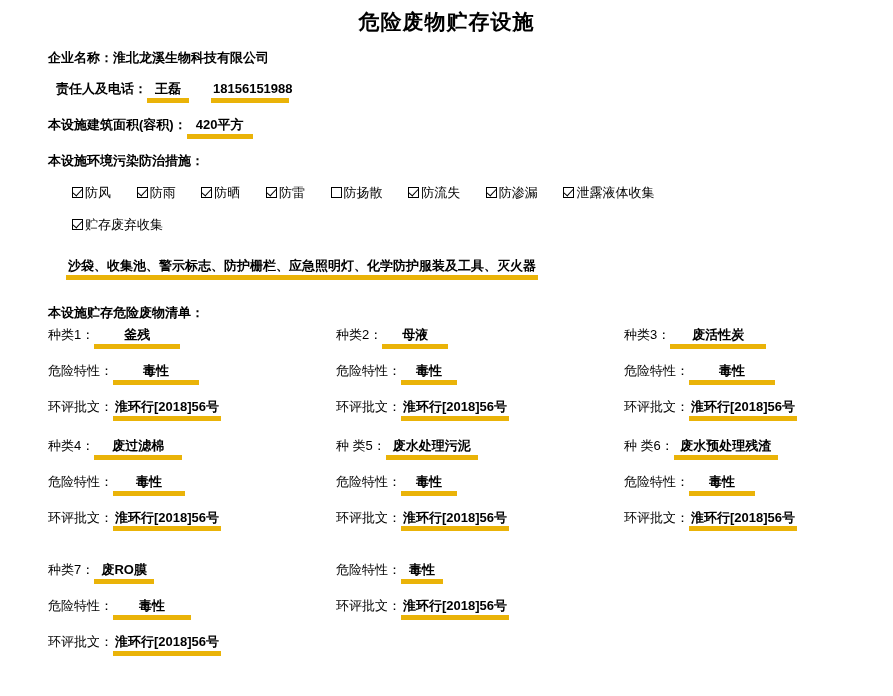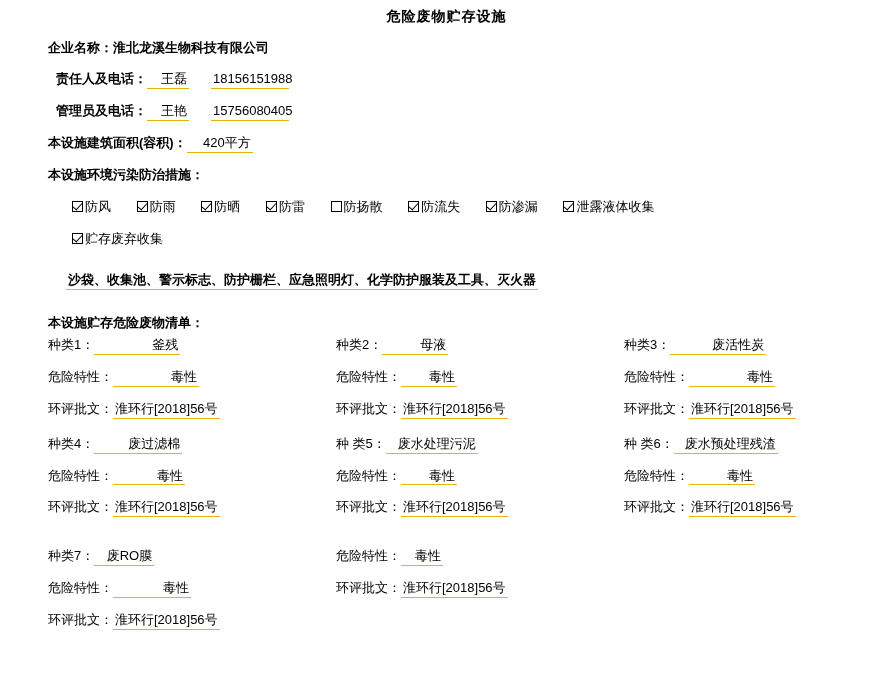--- a/index.html
+++ b/index.html
@@ -16,42 +16,43 @@
     position: relative;
     overflow: hidden;
   }
   .page {
     position: relative;
     width: 893px;
     height: 696px;
   }
   .doc-title {
     text-align: center;
-    font-size: 14px;
+    font-size: 21px;
     font-weight: bold;
     margin-top: 8px;
     letter-spacing: 1px;
   }
   .body-area {
     padding: 0 40px 0 48px;
   }
   .row {
     margin-top: 13px;
     white-space: nowrap;
   }
   .lbl {
     font-weight: bold;
     margin-top: 12px;
   }
   .ul {
-    border-bottom: 1px solid #eab308;
+    border-bottom: 5px solid #eab308;
     display: inline-block;
-    text-align: right;
+    text-align: center;
     padding: 0 2px 1px 2px;
     line-height: 1.15;
+    font-weight: bold;
   }
   .indent1 { margin-left: 8px; }
   .indent2 { margin-left: 18px; }
 
   
   .chk-row {
     margin-top: 14px;
     margin-left: 24px;
     white-space: nowrap;
   }
@@ -121,23 +122,20 @@
   <div class="body-area">
 
     <div class="row">
       <span class="lbl">企业名称：</span><span class="lbl">淮北龙溪生物科技有限公司</span>
     </div>
 
     <div class="row indent1">
       <span class="lbl">责任人及电话：</span><span class="ul" style="width:38px">王磊</span><span class="sp" style="width:22px"></span><span class="ul" style="width:74px">18156151988</span>
     </div>
 
-    <div class="row indent1">
-      <span class="lbl">管理员及电话：</span><span class="ul" style="width:38px">王艳</span><span class="sp" style="width:22px"></span><span class="ul" style="width:74px">15756080405</span>
-    </div>
 
 
     <div class="row">
       <span class="lbl">本设施建筑面积(容积)：</span><span class="ul" style="width:62px">420平方</span>
     </div>
 
     <div class="row">
       <span class="lbl">本设施环境污染防治措施：</span>
     </div>
 

